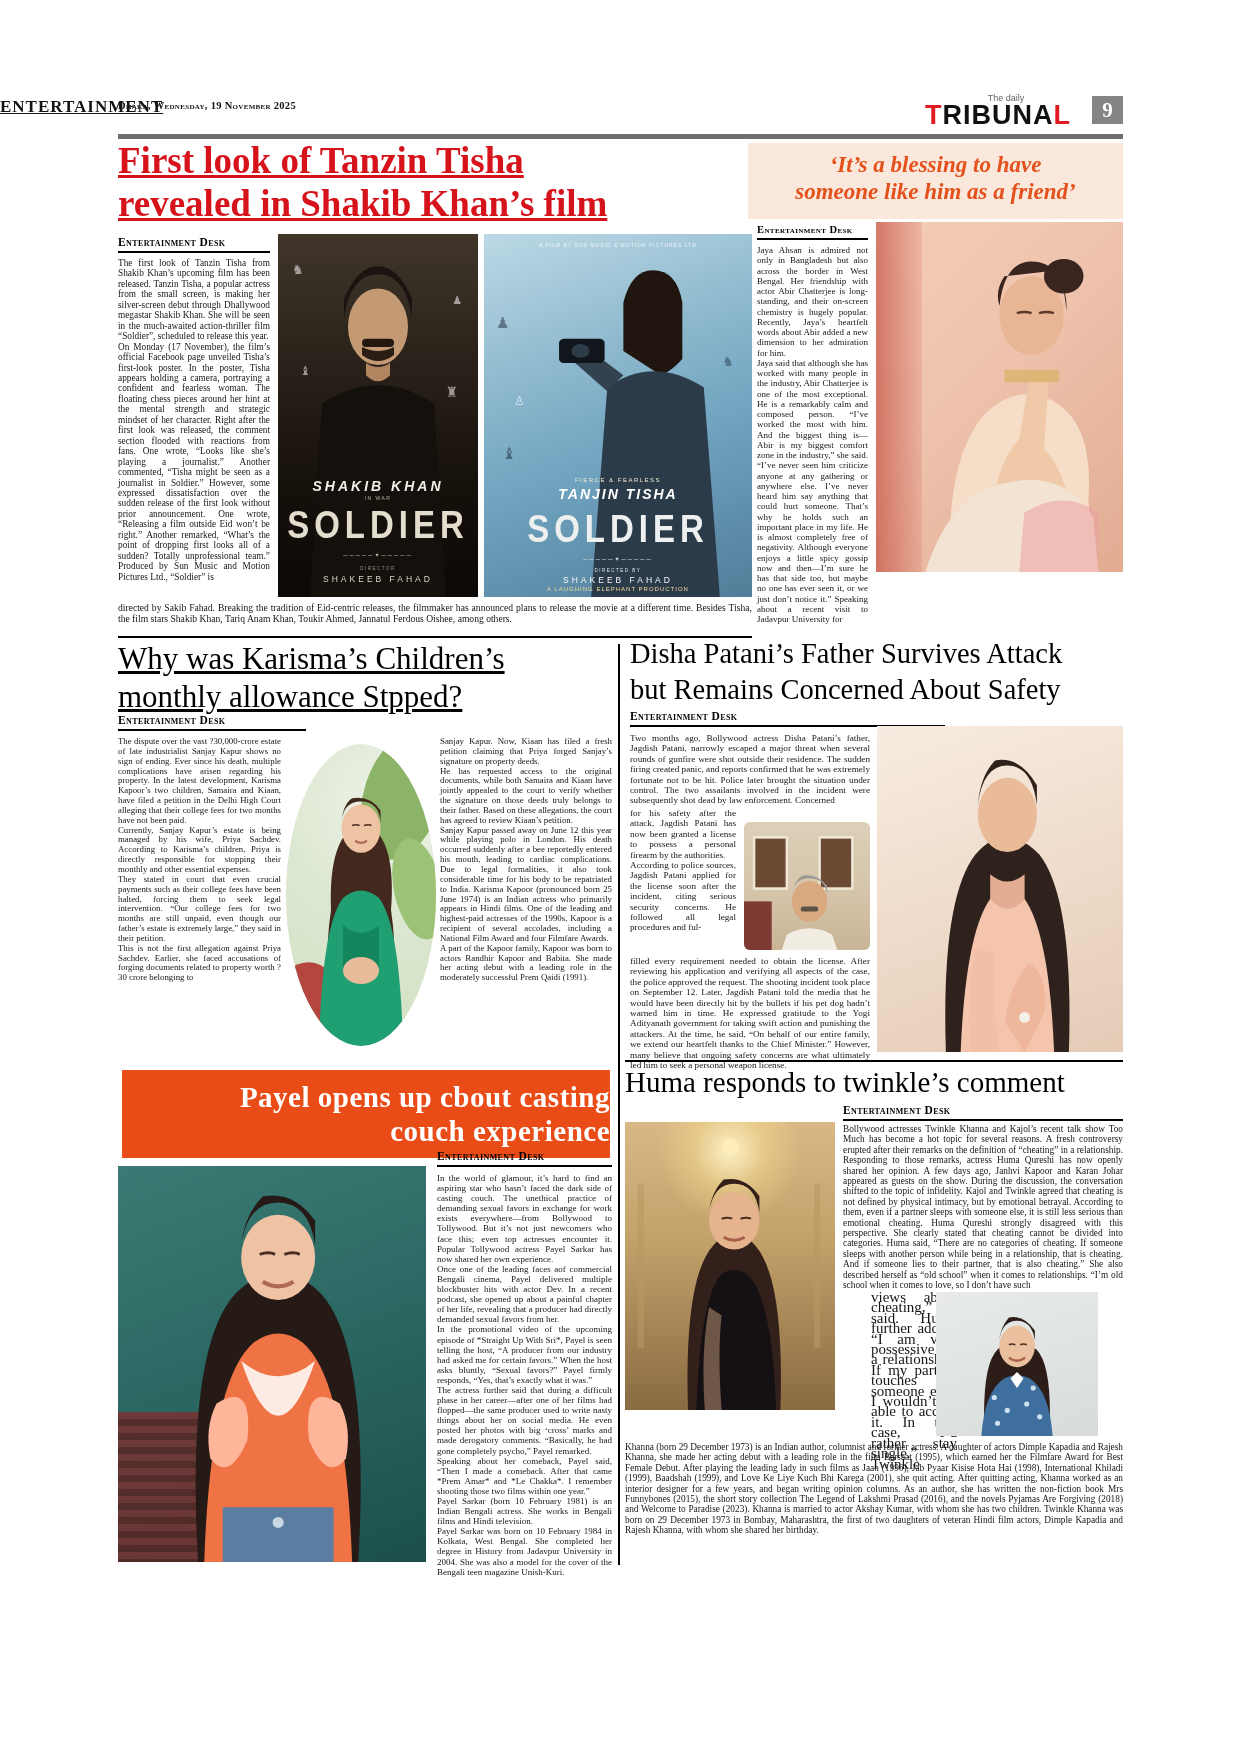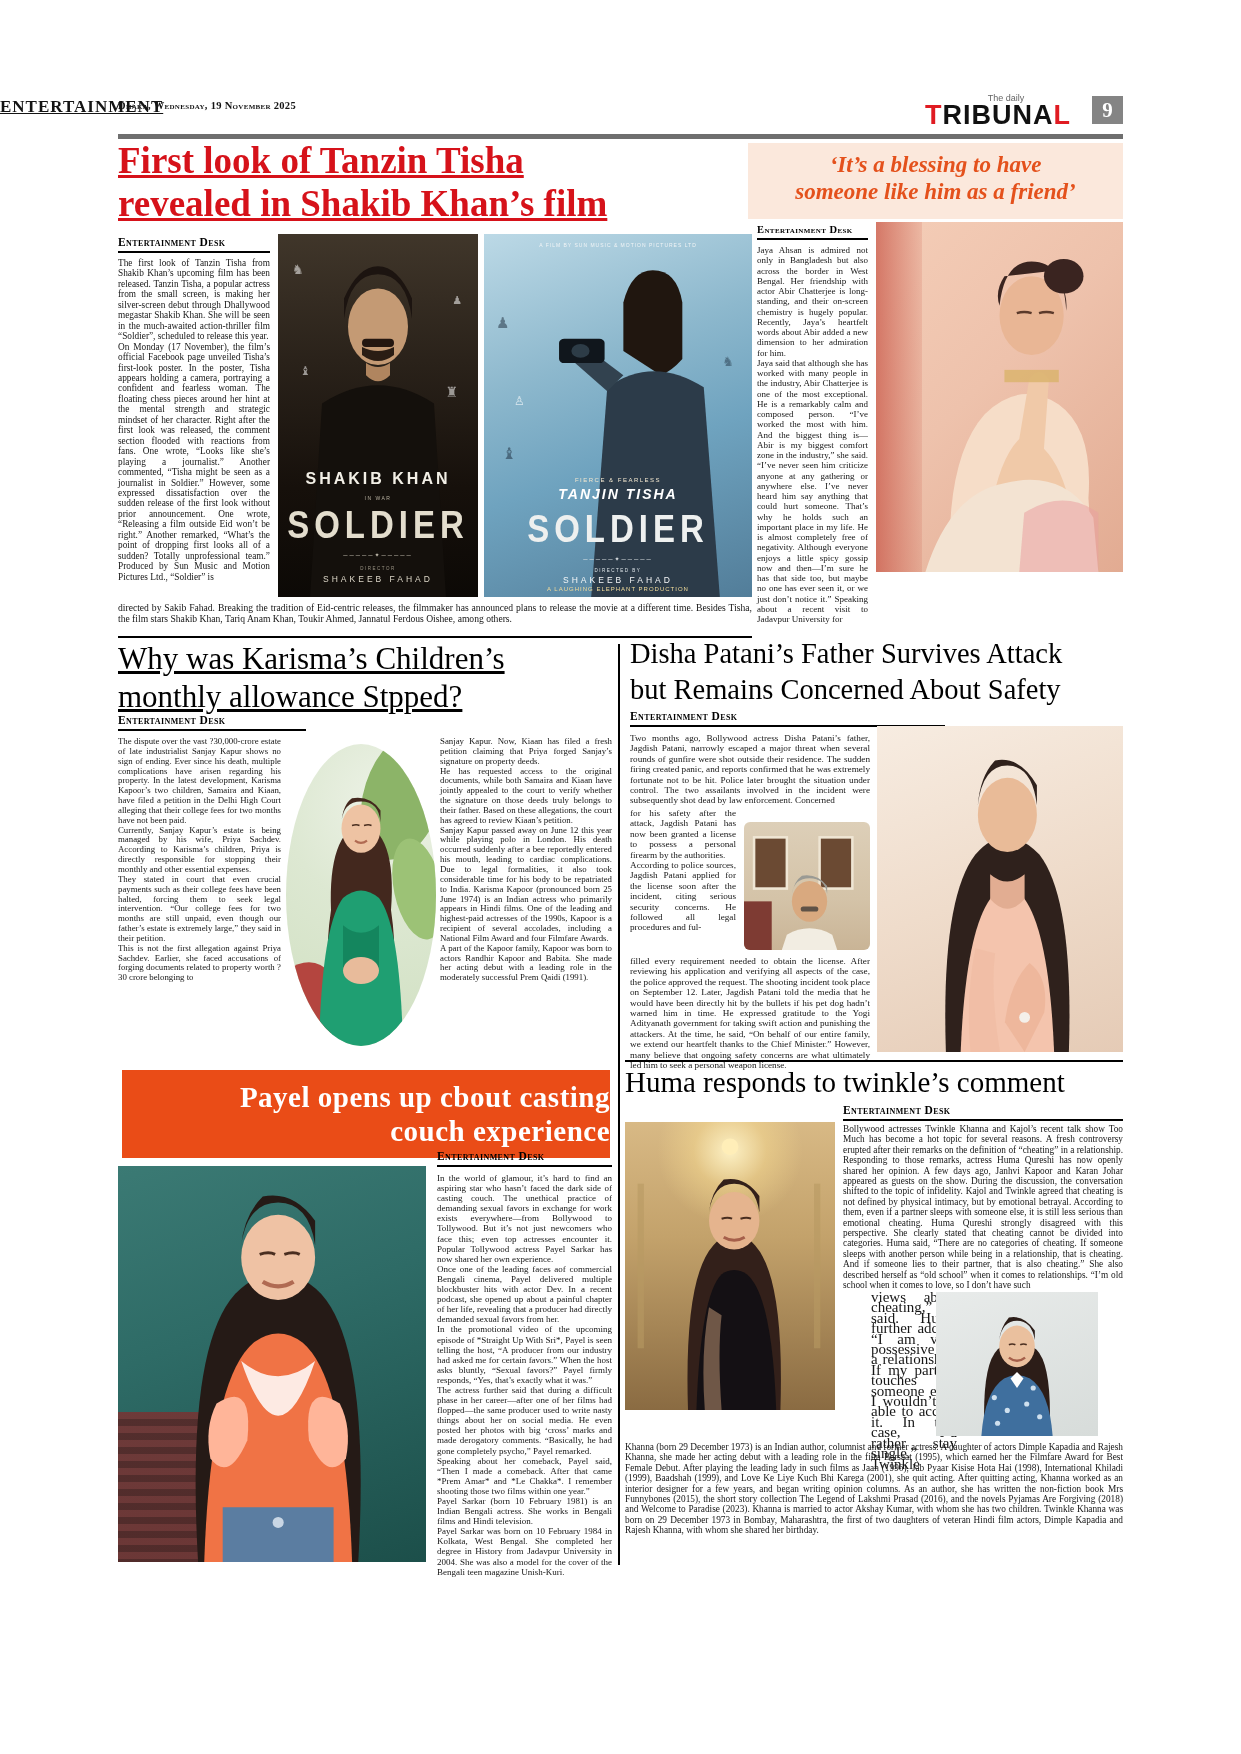--- a/index.html
+++ b/index.html
@@ -68,21 +68,21 @@
       <path d="M33 42 Q36 20 50 20 Q64 20 67 42 L67 32 Q60 16 50 16 Q40 16 33 32 Z" fill="#1c1410"></path>
       <rect x="42" y="52" width="16" height="4" rx="2" fill="#241710"></rect>
       <path d="M42 60 Q50 66 58 60 L58 56 Q50 60 42 56 Z" fill="#2a1d14"></path>
       <path d="M16 180 L22 84 Q50 66 78 84 L84 180 Z" fill="#14100c"></path>
       <path d="M44 70 Q50 76 56 70 L56 64 Q50 68 44 64 Z" fill="#b0855f"></path>
     </svg>
     <span class="chess" style="left:14px;top:28px;font-size:13px;">♞</span>
     <span class="chess" style="right:16px;top:60px;font-size:11px;">♟</span>
     <span class="chess" style="left:22px;top:130px;font-size:12px;">♝</span>
     <span class="chess" style="right:20px;top:150px;font-size:14px;">♜</span>
-    <div class="abs p-tiny" style="left:0;top:236px;width:100%;color:#f2efe6;font-size:16px;font-weight:bold;letter-spacing:3px;">SHAKIB KHAN</div>
+    <div class="abs p-tiny" style="left:0;top:244px;width:100%;color:#f2efe6;font-size:14px;font-weight:bold;letter-spacing:3px;font-style:italic;">SHAKIB KHAN</div>
     <div class="abs p-tiny" style="left:0;top:261px;width:100%;color:#b9b2a2;font-size:5px;">IN WAR</div>
     <div class="abs stencil" style="left:0;top:272px;width:100%;font-size:33px;color:#e3ddcd;">SOLDIER</div>
     <div class="abs orn" style="left:0;top:318px;width:100%;">─────✦─────</div>
     <div class="abs p-tiny" style="left:0;top:332px;width:100%;color:#9a9384;font-size:4.5px;">DIRECTOR</div>
     <div class="abs p-tiny" style="left:0;top:340px;width:100%;color:#ded8c9;font-size:8.5px;letter-spacing:3px;">SHAKEEB FAHAD</div>
   </div>
 
   <div class="abs poster" style="left:484px;top:234px;width:268px;height:363px;background:linear-gradient(160deg,#bcd9e6 0%,#8db8cd 35%,#6fa3bf 60%,#527d99 100%);">
     <svg viewBox="0 0 100 180" preserveAspectRatio="none" style="position:absolute;inset:0;width:100%;height:100%;">
       <ellipse cx="63" cy="38" rx="10" ry="13" fill="#b78a68"></ellipse>

